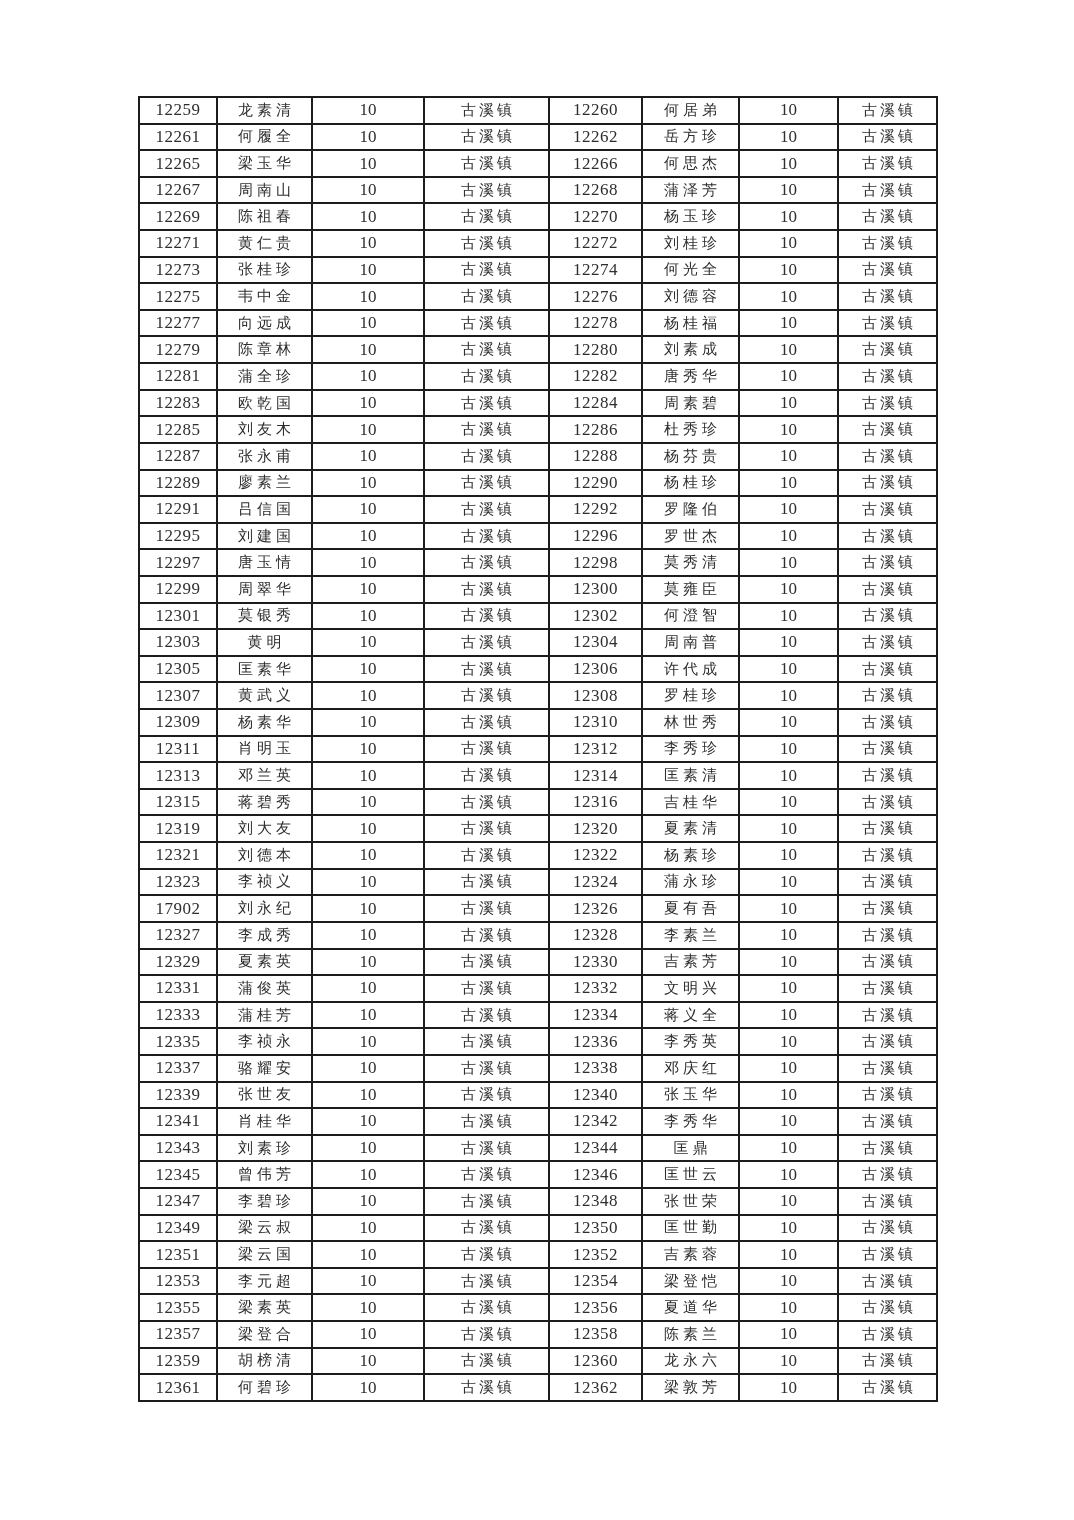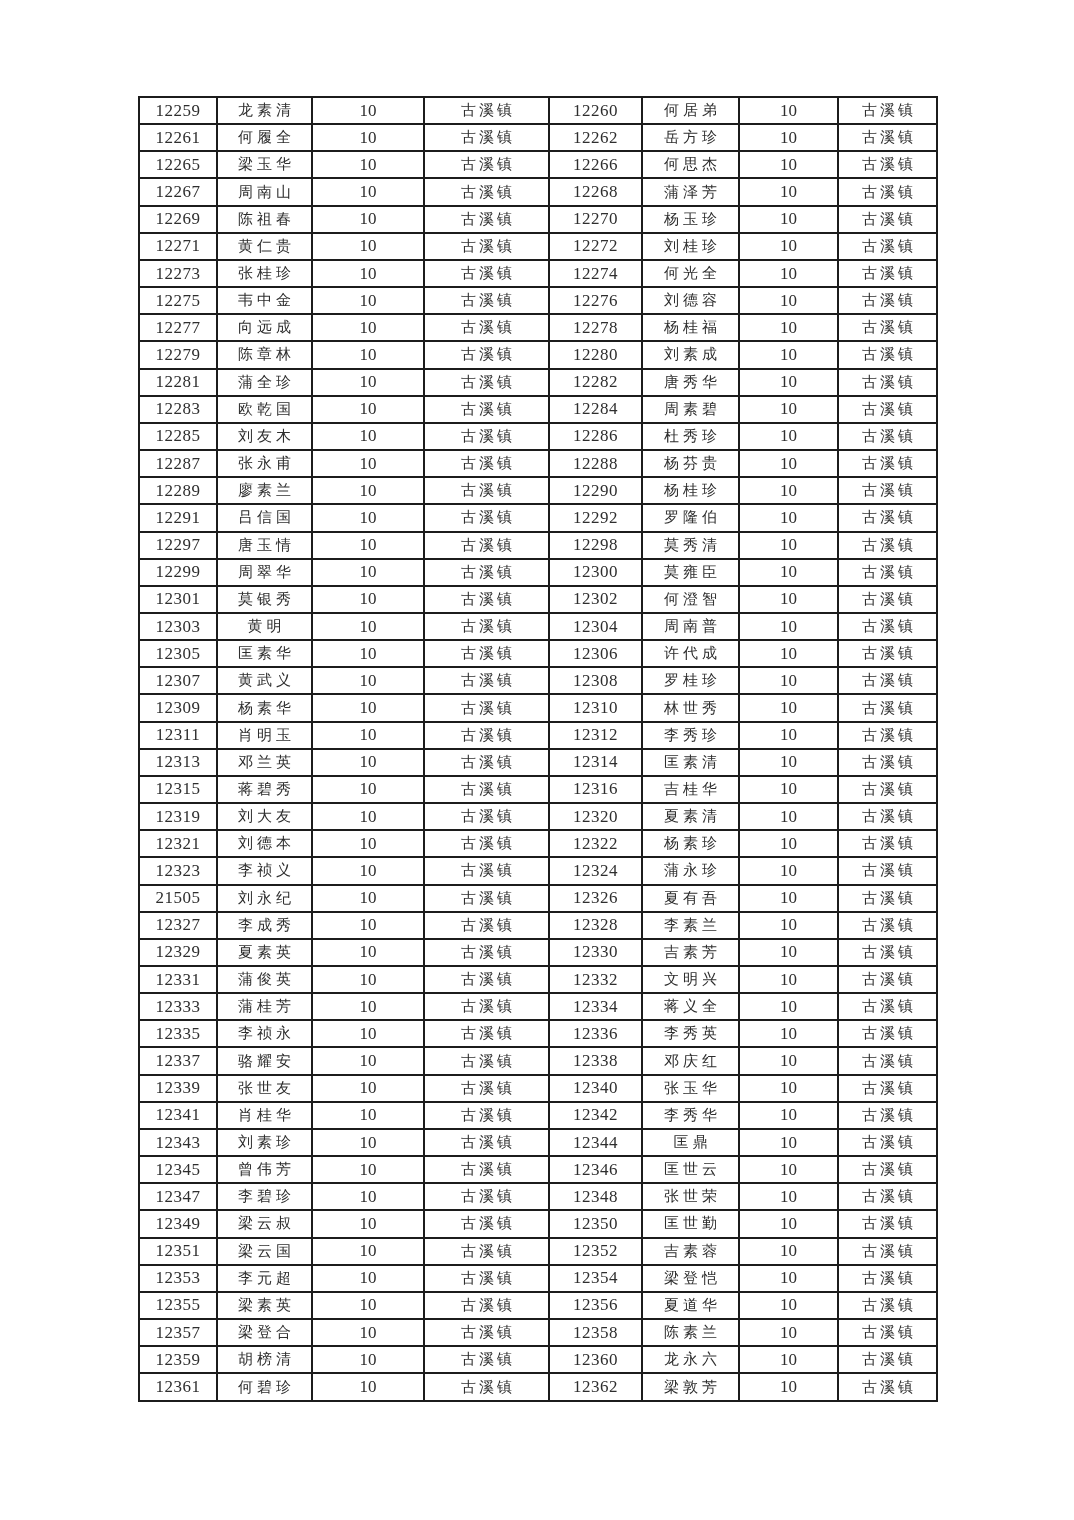--- a/index.html
+++ b/index.html
@@ -230,20 +230,30 @@
           <td class="cell-id">12291</td>
           <td class="cell-name">吕信国</td>
           <td class="cell-amount">10</td>
           <td class="cell-town">古溪镇</td>
           <td class="cell-id">12292</td>
           <td class="cell-name">罗隆伯</td>
           <td class="cell-amount">10</td>
           <td class="cell-town">古溪镇</td>
         </tr>
         <tr>
+          <td class="cell-id">12295</td>
+          <td class="cell-name">刘建国</td>
+          <td class="cell-amount">10</td>
+          <td class="cell-town">古溪镇</td>
+          <td class="cell-id">12296</td>
+          <td class="cell-name">罗世杰</td>
+          <td class="cell-amount">10</td>
+          <td class="cell-town">古溪镇</td>
+        </tr>
+        <tr>
           <td class="cell-id">12297</td>
           <td class="cell-name">唐玉情</td>
           <td class="cell-amount">10</td>
           <td class="cell-town">古溪镇</td>
           <td class="cell-id">12298</td>
           <td class="cell-name">莫秀清</td>
           <td class="cell-amount">10</td>
           <td class="cell-town">古溪镇</td>
         </tr>
         <tr>
@@ -360,21 +370,21 @@
           <td class="cell-id">12323</td>
           <td class="cell-name">李祯义</td>
           <td class="cell-amount">10</td>
           <td class="cell-town">古溪镇</td>
           <td class="cell-id">12324</td>
           <td class="cell-name">蒲永珍</td>
           <td class="cell-amount">10</td>
           <td class="cell-town">古溪镇</td>
         </tr>
         <tr>
-          <td class="cell-id">21505</td>
+          <td class="cell-id">17902</td>
           <td class="cell-name">刘永纪</td>
           <td class="cell-amount">10</td>
           <td class="cell-town">古溪镇</td>
           <td class="cell-id">12326</td>
           <td class="cell-name">夏有吾</td>
           <td class="cell-amount">10</td>
           <td class="cell-town">古溪镇</td>
         </tr>
         <tr>
           <td class="cell-id">12327</td>

